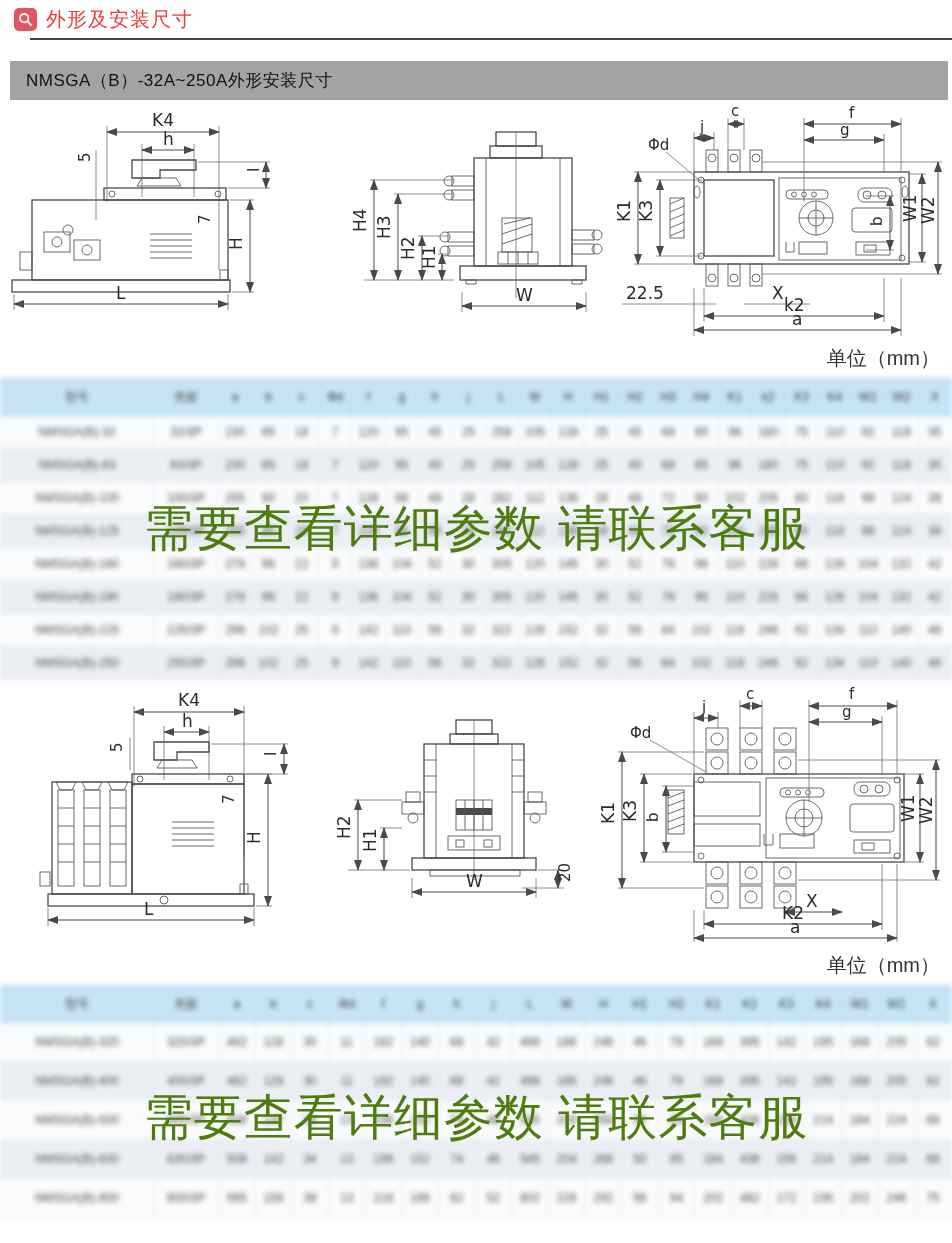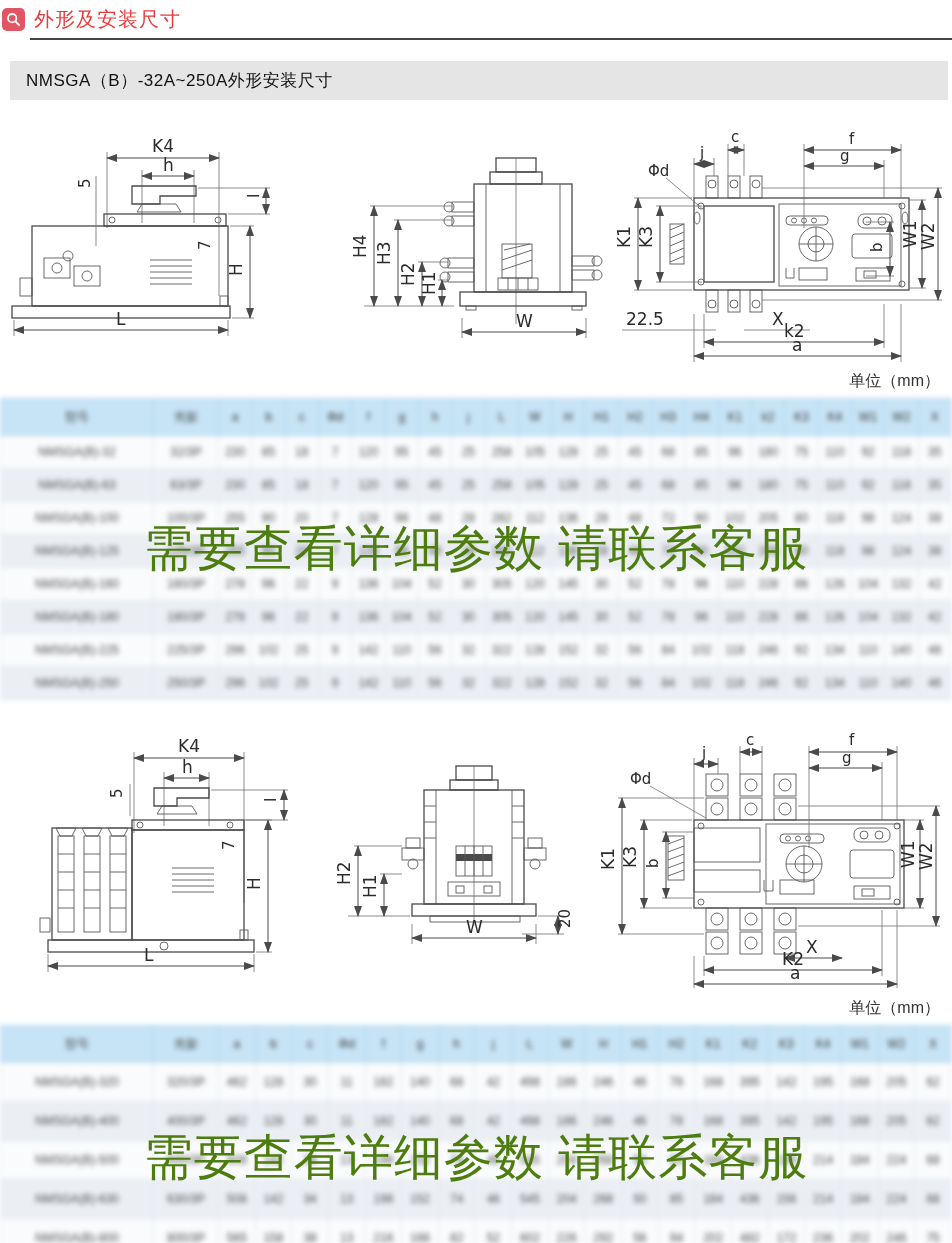--- a/index.html
+++ b/index.html
@@ -1,37 +1,37 @@
 <!DOCTYPE html>
 <html><head>
 <meta charset="utf-8">
 <style>
   html,body{margin:0;padding:0;background:#fff;}
   body{width:952px;min-height:1243px;font-family:"Liberation Sans","DejaVu Sans",sans-serif;color:#222;position:relative;overflow:hidden;}
 
   
-  .page-header{display:flex;align-items:center;padding:6px 0 2px 2px;}
+  .page-header{display:flex;align-items:center;padding:6px 0 2px 14px;}
   .hicon{width:23px;height:23px;background:#e25663;border-radius:5px;display:flex;align-items:center;justify-content:center;flex:0 0 auto;}
   .page-title{font-size:20px;color:#e83c3c;font-weight:400;margin:0 0 0 9px;letter-spacing:1px;}
   .rule{border-top:2px solid #454545;margin:3px 0 0 30px;}
 
   
-  .secbar{margin:21px 4px 0 10px;background:#e5e5e5;padding:8px 16px;font-size:17px;color:#111;letter-spacing:.5px;}
+  .secbar{margin:21px 4px 0 10px;background:#a3a3a3;padding:8px 16px;font-size:17px;color:#111;letter-spacing:.5px;}
 
   
-  .drawwrap{padding:2px 4px 0 4px;margin-top:26px;}
+  .drawwrap{padding:2px 4px 0 4px;}
   svg .out{fill:none;stroke:#4a4a4a;stroke-width:1.3;}
   svg .det{fill:none;stroke:#5a5a5a;stroke-width:.9;}
   svg .fill{fill:#4a4a4a;stroke:none;}
   svg .dim{stroke:#4a4a4a;stroke-width:1;}
   svg .ext{stroke:#707070;stroke-width:.8;}
   svg text{fill:#2b2b2b;font-family:"DejaVu Sans",sans-serif;font-size:15px;}
   svg text.big{font-size:17px;}
 
-  .unit{font-size:16px;color:#333;text-align:right;padding:4px 12px 2px 0;}
+  .unit{font-size:20px;color:#333;text-align:right;padding:4px 12px 2px 0;}
 
   
   .tablewrap{position:relative;margin-top:4px;}
   table.dims{width:100%;border-collapse:collapse;table-layout:fixed;font-size:12px;color:#4a4a4a;filter:blur(2.6px);}
   table.dims th{background:#c7e4f6;border:1px solid #aed4ec;height:34px;font-weight:400;font-size:12px;color:#333;overflow:hidden;}
   table.dims td{border:1px solid #e2e8ee;text-align:center;overflow:hidden;white-space:nowrap;}
   #table1 td{height:30px;}
   #table2 td{height:36px;}
   table.dims tbody tr:nth-child(odd){background:#fafbfc;}
   table.dims tbody tr:nth-child(even){background:#ebeff4;}

